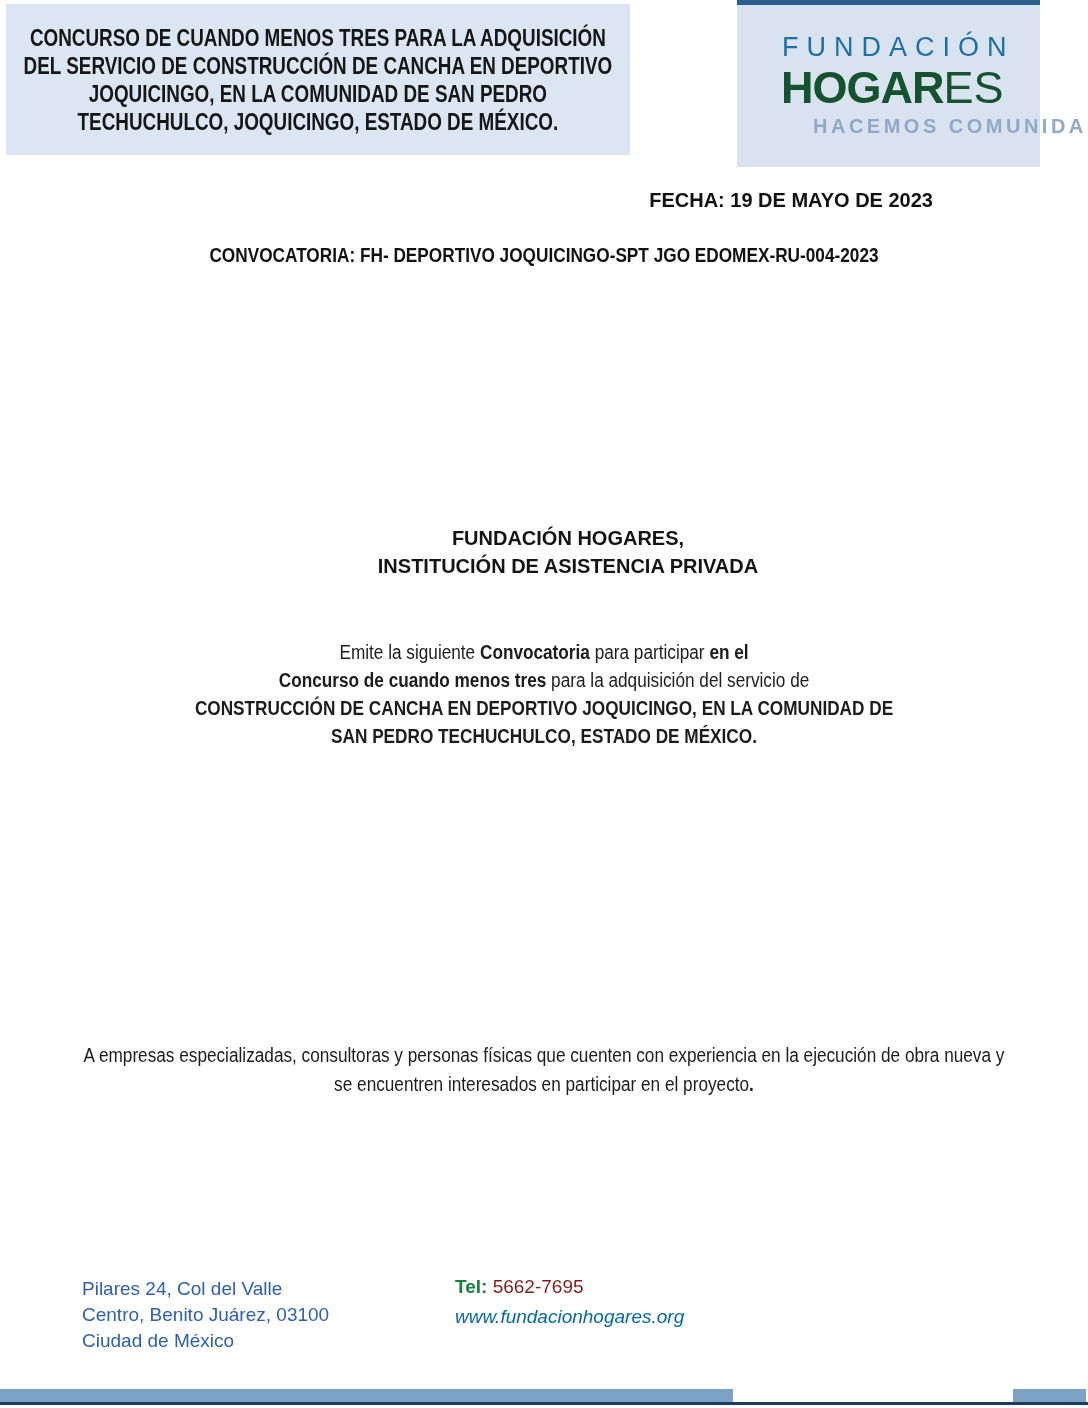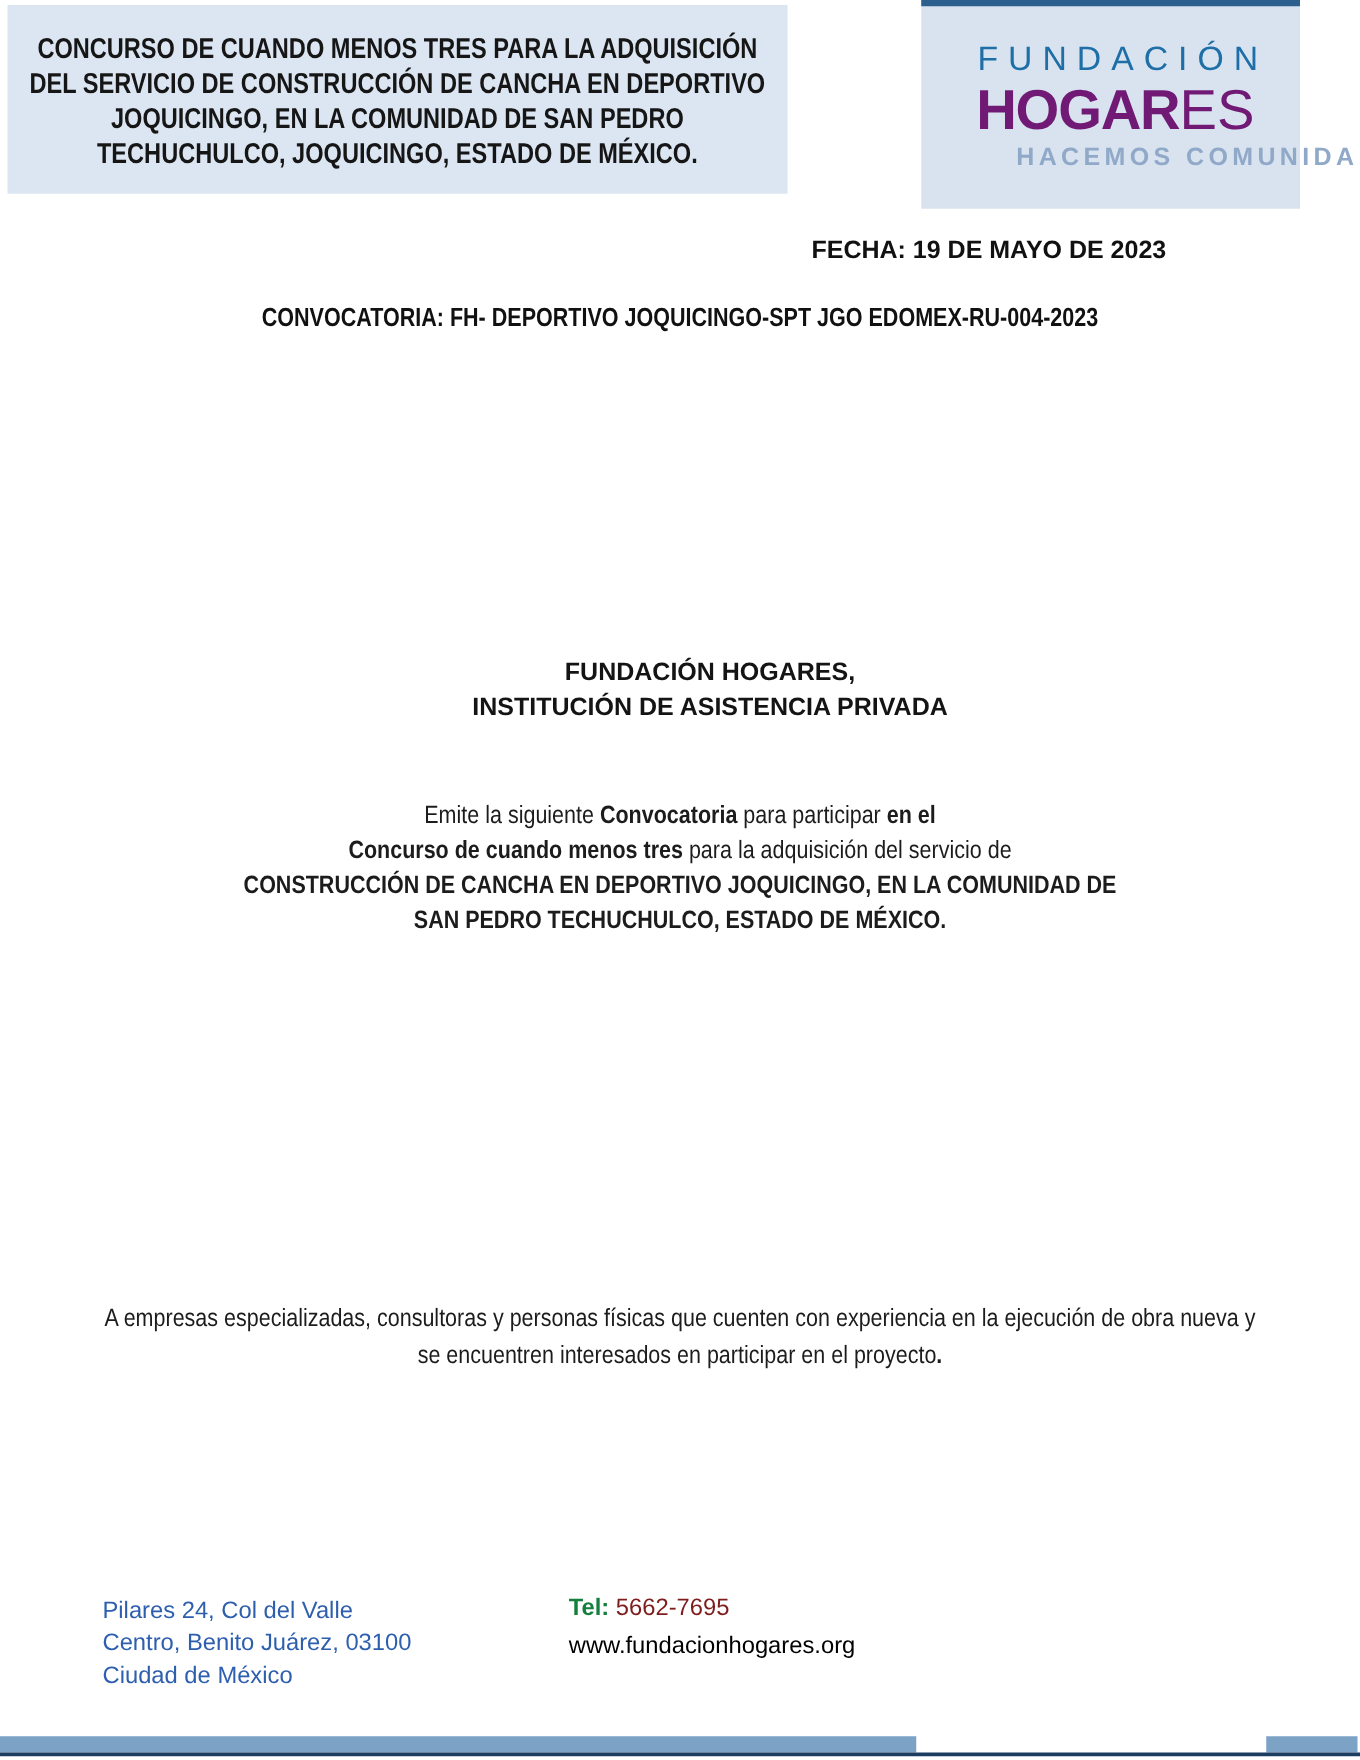--- a/index.html
+++ b/index.html
@@ -40,21 +40,21 @@
     margin:27px 0 0 19px;
     font-size:27px;
     font-weight:400;
     letter-spacing:8px;
     color:#1e6fa8;
     white-space:nowrap;
   }
   .logo-hogares{
     margin:1px 0 0 18px;
     font-size:45px;
-    color:#701a75;
+    color:#14532d;
     white-space:nowrap;
     line-height:48px;
   }
   .logo-hogares .heavy{font-weight:800;letter-spacing:-1px;}
   .logo-hogares .light{font-weight:300;letter-spacing:0px;}
   .logo-tagline{
     margin:3px 0 0 50px;
     font-size:20px;
     font-weight:700;
     letter-spacing:3.5px;
@@ -105,21 +105,22 @@
   }
   .footer-contact{
     position:absolute; left:455px; top:1274px;
     font-size:19px; line-height:26px;
   }
   .tel-label{font-weight:700;color:#15803d;}
   .tel-number{color:#7f1d1d;}
   .website{
     display:inline-block;
     margin-top:4px;
-    color:#000000;
+    font-style:italic;
+    color:#0369a1;
     text-decoration:none;
   }
   
   .bottom-bar-left{
     position:absolute; left:0; top:1389px;
     width:733px; height:13px; background:#7ca3c6;
   }
   .bottom-bar-right{
     position:absolute; left:1013px; top:1389px;
     width:73px; height:13px; background:#7ca3c6;

